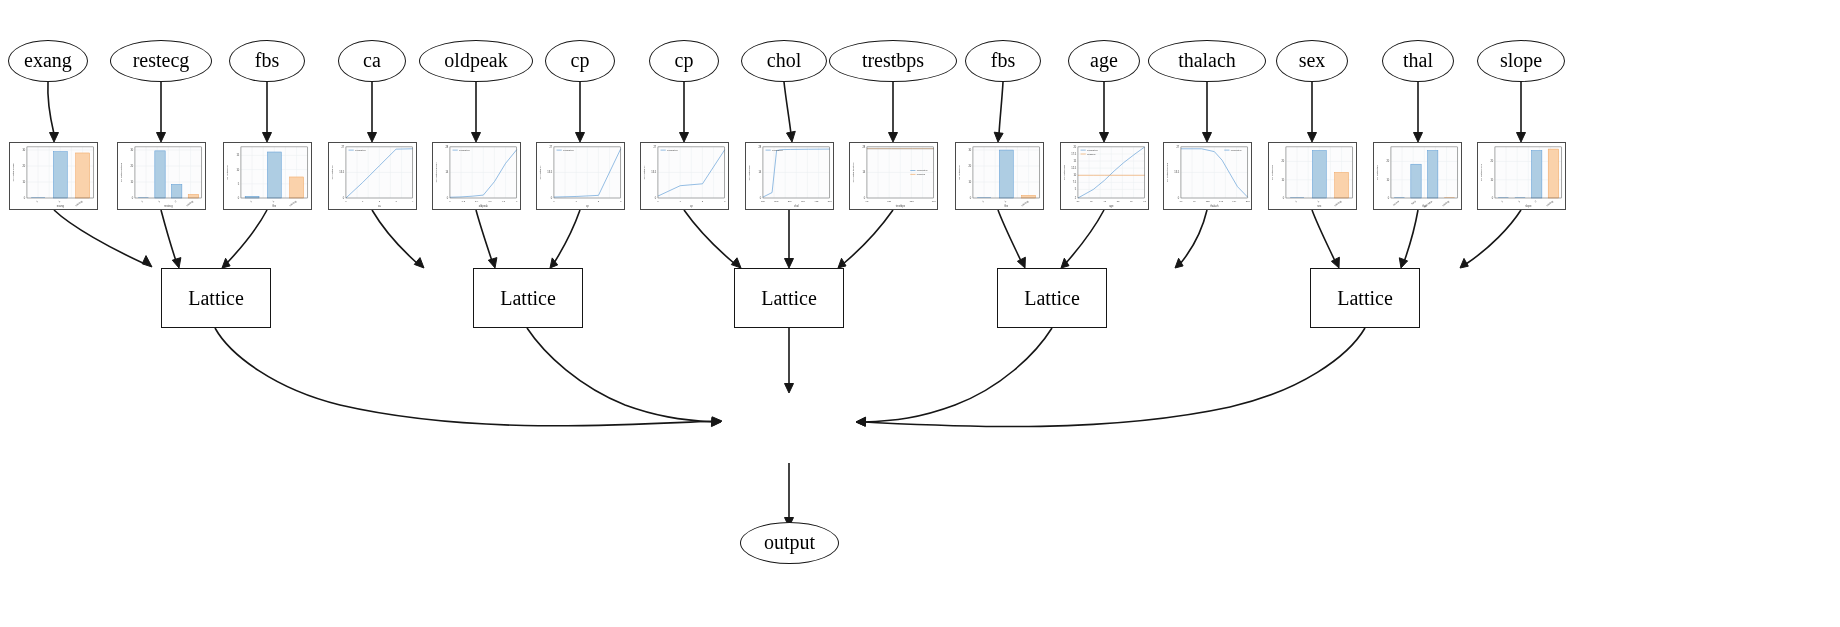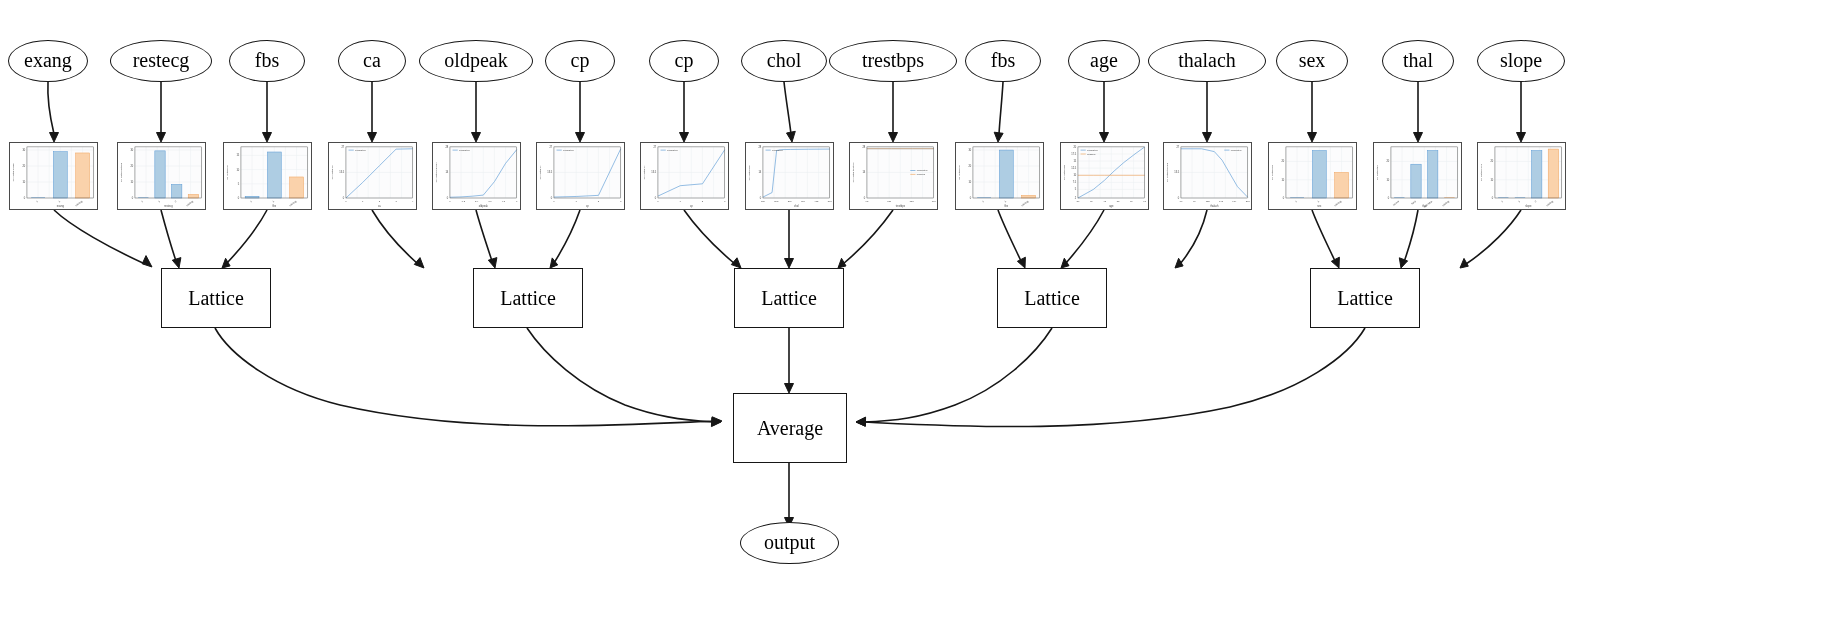--- a/index.html
+++ b/index.html
@@ -644,21 +644,18 @@
   <div class="rect" style="left:734px;top:233px;width:110px;height:60px;">
     <span>Lattice</span>
     </div>
   <div class="rect" style="left:997px;top:233px;width:110px;height:60px;">
     <span>Lattice</span>
     </div>
   <div class="rect" style="left:1310px;top:233px;width:110px;height:60px;">
     <span>Lattice</span>
     </div>
 
-  <div class="rect" style="left:733px;top:358px;width:114px;height:70px;">
-    <span>Average</span>
-    </div>
 
   <div class="ell" style="left:740px;top:487px;width:99px;height:42px;align-items:center;">
     <span>output</span>
     </div>
 
 </div>
 
 </body></html>

